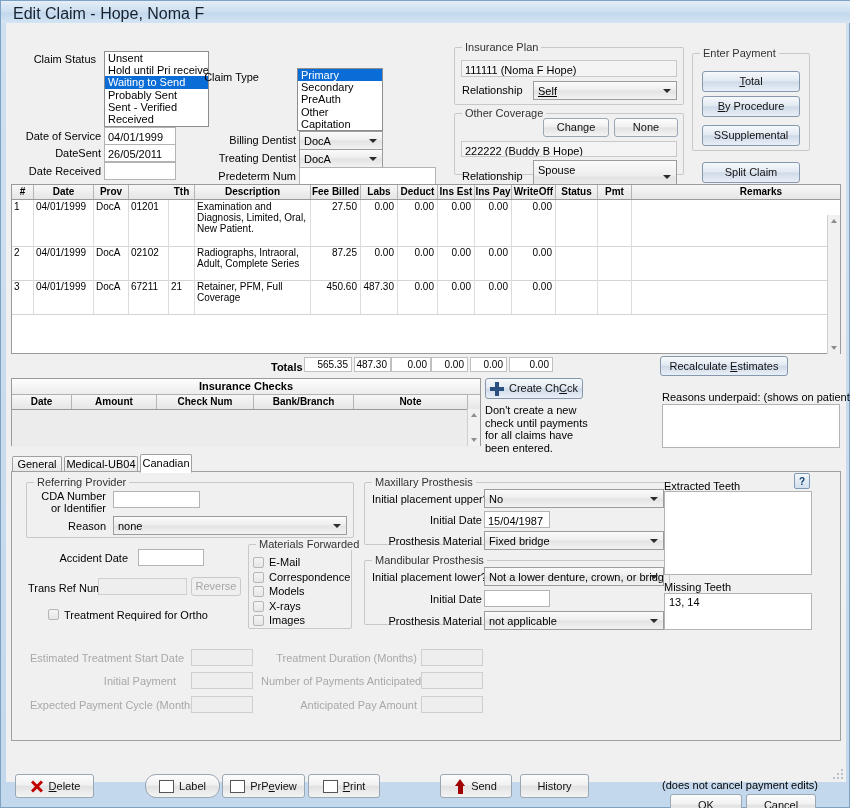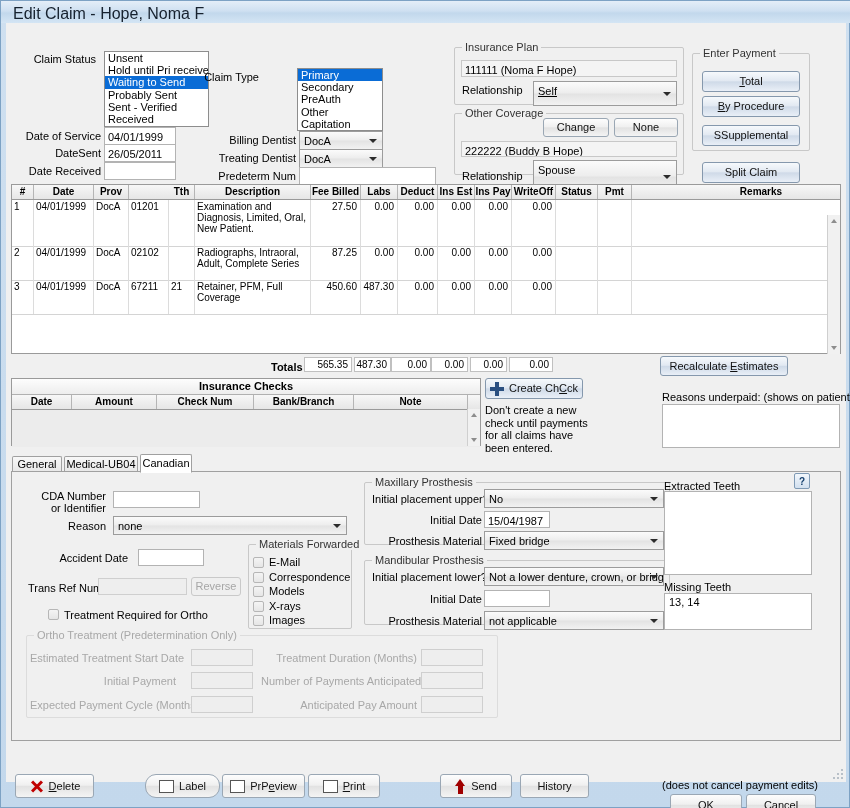--- a/index.html
+++ b/index.html
@@ -235,21 +235,21 @@
     </div>
 
     <div class="lbl r" style="left:196px;top:147px;width:94px;">Predeterm Num</div>
     <div class="tbox" style="left:293px;top:144px;width:137px;height:18px;"></div>
 
     <div class="gbox" style="left:448px;top:24px;width:230px;height:58px;">
       <span class="cap">Insurance Plan</span>
     </div>
     <div class="tbox ro" style="left:455px;top:37px;width:216px;height:17px;">111111 (Noma F Hope)</div>
     <div class="lbl" style="left:456px;top:61px;">Relationship</div>
-    <div class="combo" style="left:527px;top:58px;width:144px;height:25px;text-decoration:underline;">
+    <div class="combo" style="left:527px;top:58px;width:144px;height:19px;text-decoration:underline;">
       <span>Self</span>
       <span class="arw"></span>
     </div>
 
     <div class="gbox" style="left:448px;top:90px;width:230px;height:62px;">
       <span class="cap">Other Coverage</span>
     </div>
     <div class="btn plain" style="left:537px;top:95px;width:66px;height:19px;">
       <span>Change</span>
     </div>
@@ -403,20 +403,23 @@
     <div class="lbl" style="left:656px;top:368px;">Reasons underpaid:  (shows on patient bill)</div>
     <div class="memo" style="left:656px;top:381px;width:178px;height:44px;"></div>
 
     <div class="tabstrip" style="left:0;top:0;" id="tabstrip">
         <div class="tab" style="left: 6px; top: 433px; width: 50px;">General</div>
         <div class="tab" style="left: 58px; top: 433px; width: 74px;">Medical-UB04</div>
         <div class="tab active" style="left: 134px; top: 431px; width: 52px;">Canadian</div>
       </div>
     <div class="tabpanel" style="left:5px;top:448px;width:830px;height:270px;"></div>
 
+    <div class="gbox" style="left:20px;top:459px;width:328px;height:56px;">
+      <span class="cap">Referring Provider</span>
+    </div>
     <div class="lbl r" style="left:30px;top:467px;width:70px;">CDA Number</div>
     <div class="lbl r" style="left:30px;top:479px;width:70px;">or Identifier</div>
     <div class="tbox" style="left:107px;top:468px;width:87px;height:17px;"></div>
     <div class="lbl r" style="left:30px;top:497px;width:70px;">Reason</div>
     <div class="combo" style="left:107px;top:493px;width:234px;height:19px;">
       <span>none</span>
       <span class="arw"></span>
     </div>
 
     <div class="lbl r" style="left:30px;top:529px;width:92px;">Accident Date</div>
@@ -481,23 +484,20 @@
 
     <div class="lbl" style="left:658px;top:457px;">Extracted Teeth</div>
     <div class="helpbtn" style="left:788px;top:450px;">
       <span>?</span>
     </div>
     <div class="memo" style="left:658px;top:468px;width:148px;height:84px;"></div>
 
     <div class="lbl" style="left:658px;top:558px;">Missing Teeth</div>
     <div class="memo" style="left:658px;top:570px;width:148px;height:37px;">13, 14</div>
 
-    <div class="gbox dis" style="left:20px;top:612px;width:472px;height:83px;">
-      <span class="cap">Ortho Treatment (Predetermination Only)</span>
-    </div>
     <div class="lbl r" style="left:24px;top:629px;width:146px;color:#a8a8a8;">Estimated Treatment Start Date</div>
     <div class="tbox dis" style="left:185px;top:626px;width:62px;height:17px;"></div>
     <div class="lbl r" style="left:24px;top:652px;width:146px;color:#a8a8a8;">Initial Payment</div>
     <div class="tbox dis" style="left:185px;top:649px;width:62px;height:17px;"></div>
     <div class="lbl r" style="left:24px;top:676px;width:146px;color:#a8a8a8;">Expected Payment Cycle (Months)</div>
     <div class="tbox dis" style="left:185px;top:673px;width:62px;height:17px;"></div>
 
     <div class="lbl r" style="left:255px;top:629px;width:156px;color:#a8a8a8;">Treatment Duration (Months)</div>
     <div class="tbox dis" style="left:415px;top:626px;width:62px;height:17px;"></div>
     <div class="lbl r" style="left:255px;top:652px;width:156px;color:#a8a8a8;">Number of Payments Anticipated</div>

